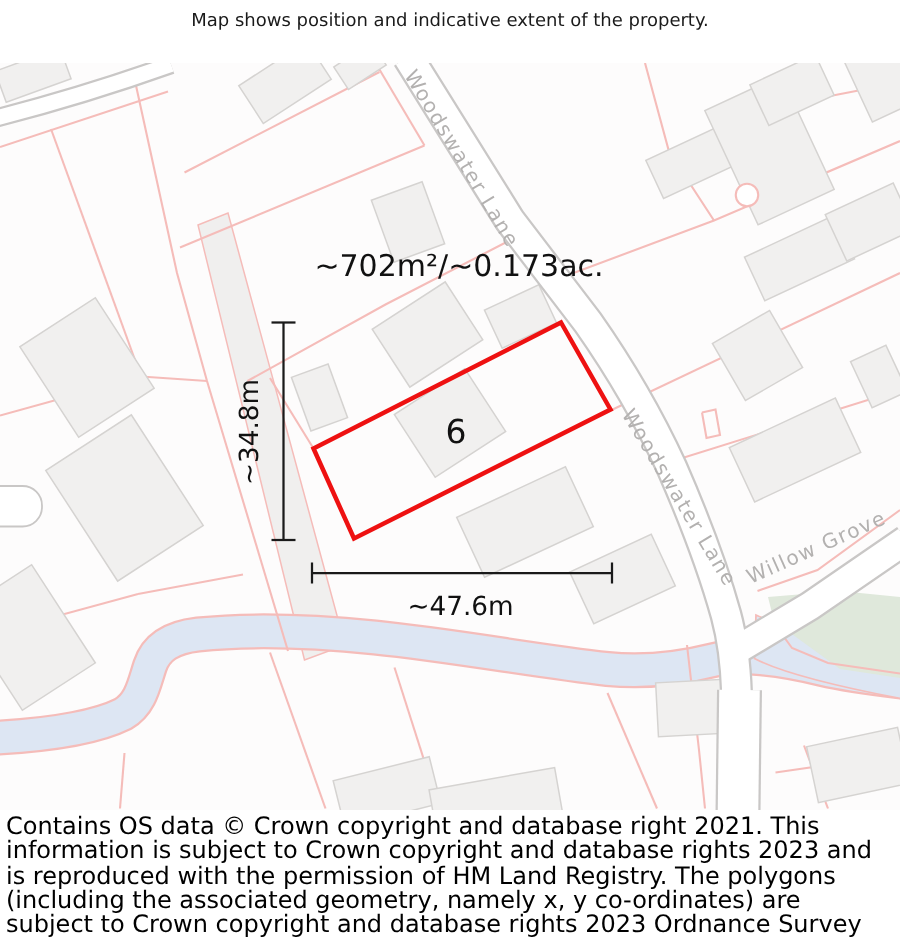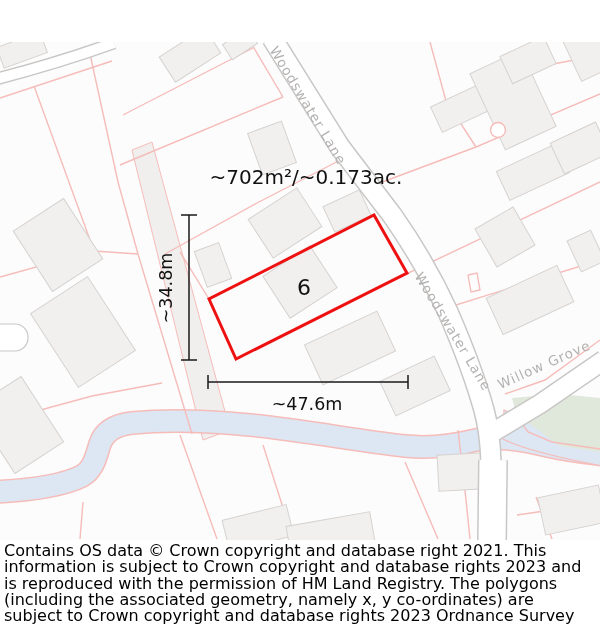--- a/index.html
+++ b/index.html
@@ -24,20 +24,21 @@
   .plot{fill:none;stroke:var(--plot-outline);stroke-width:3;}
   .dim{stroke:var(--dim-color);stroke-width:1.5;}
   .annot{fill:#111;}
   .roadlab{fill:var(--road-label);font-size:13.5px;letter-spacing:1px;}
   .footer{padding:3px 5px 0 4px;font-size:16px;line-height:16.3px;color:#000;}
 </style>
 </head>
 <body>
 
 <div class="header">
+  <div class="subtitle">Map shows position and indicative extent of the property.</div>
 </div>
 
 <svg width="600" height="498" viewBox="0 0 600 498" xmlns="http://www.w3.org/2000/svg">
 
   <rect class="mapbg" x="0" y="0" width="600" height="498"></rect>
 
   <polygon class="strip" points="132,108 152,100 230,388 203,398"></polygon>
 
   <rect class="capsule" x="-20" y="282" width="48" height="27" rx="13"></rect>
 

